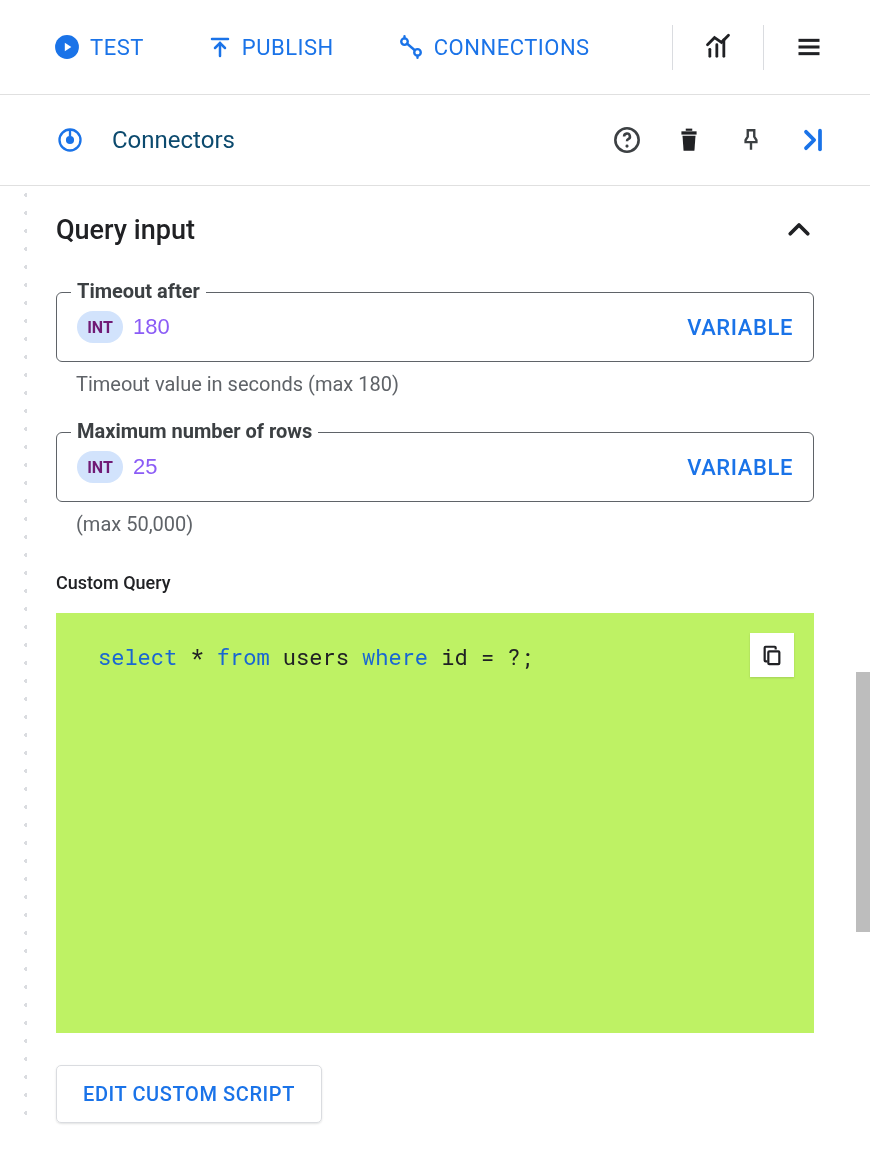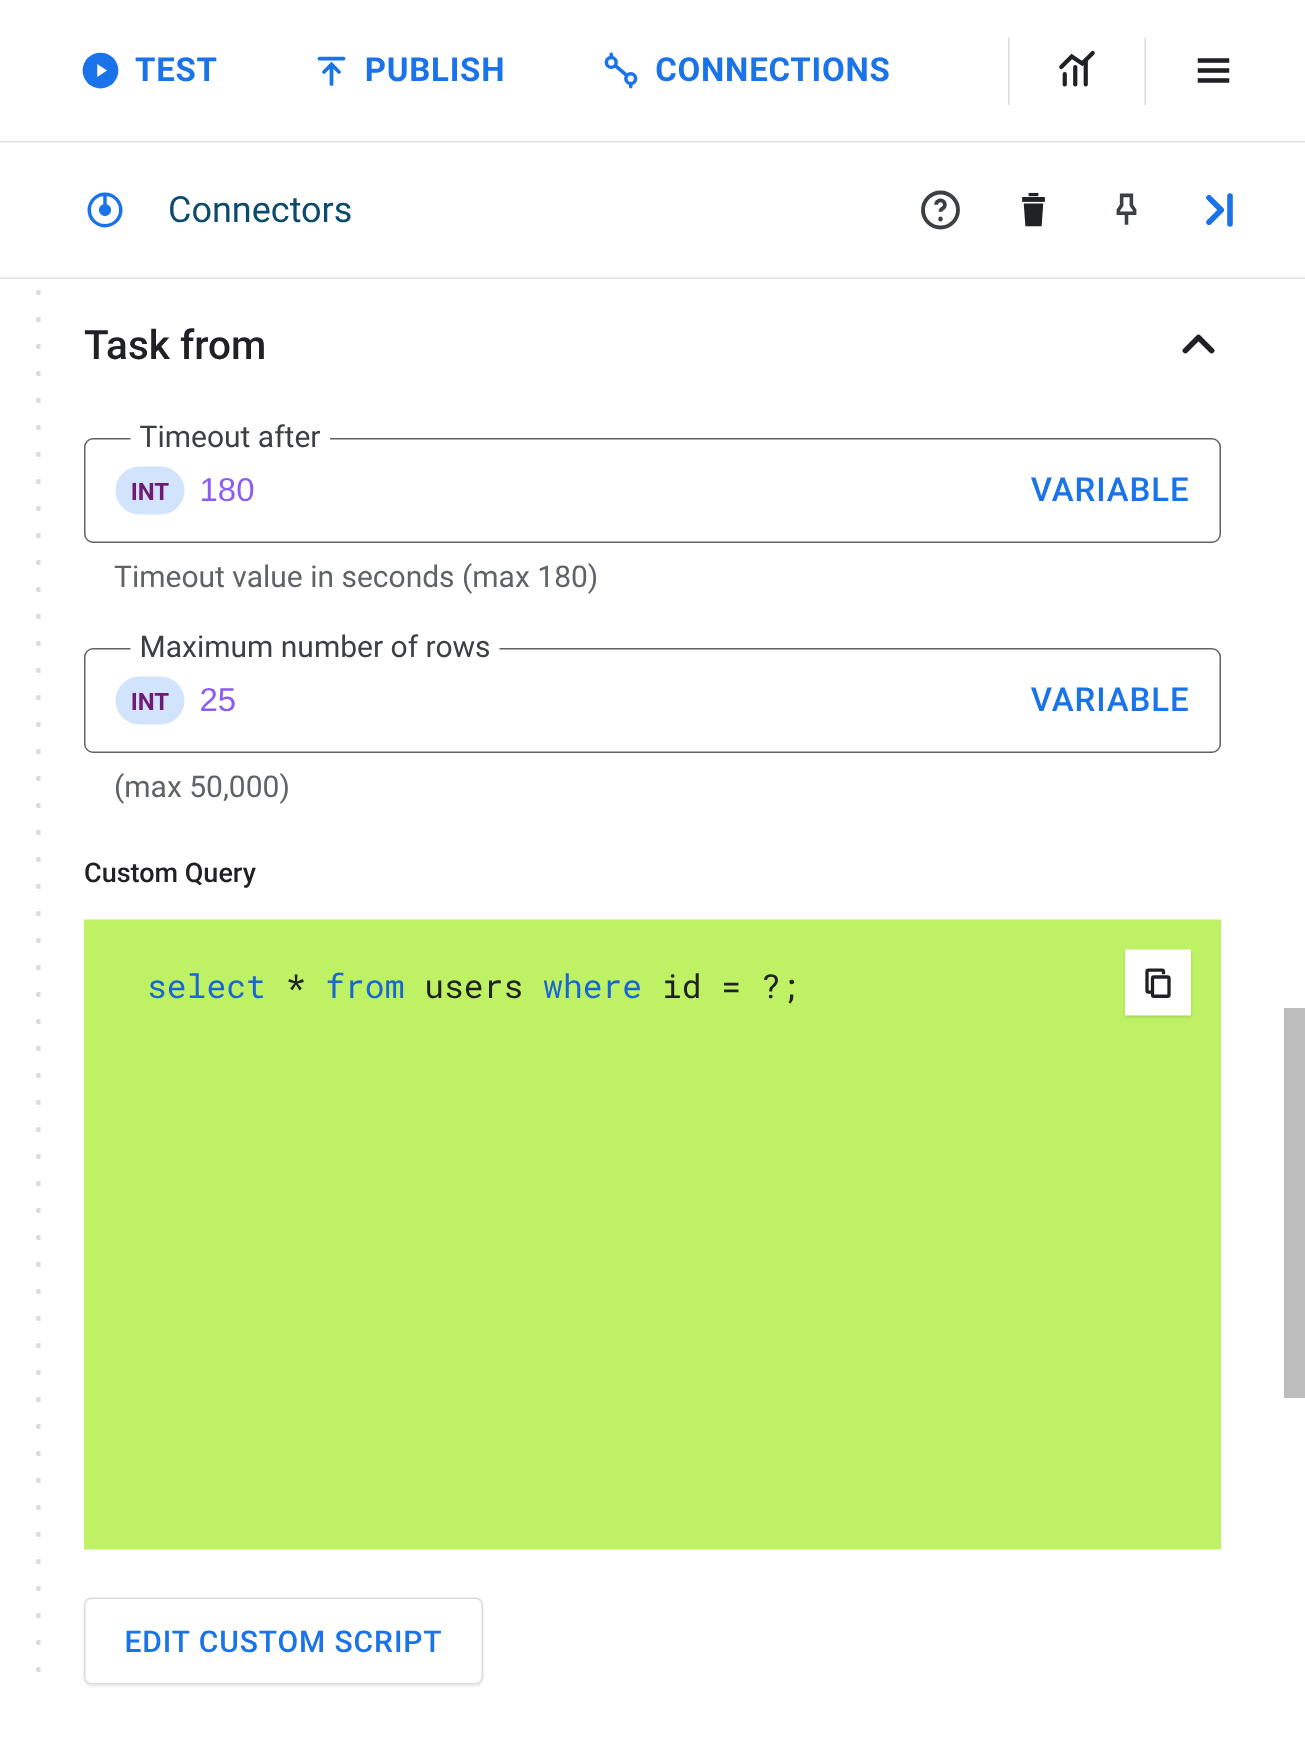--- a/index.html
+++ b/index.html
@@ -23,21 +23,21 @@
     height: 95px;
     padding: 0 40px;
     border-bottom: 1px solid #e0e0e0;
     gap: 10px;
   }
   .toolbar-item {
     display: flex;
     align-items: center;
     gap: 10px;
     color: #1a73e8;
-    font-weight: 700;
+    font-weight: 400;
     font-size: 22px;
     letter-spacing: 0.5px;
     cursor: pointer;
     padding: 8px 14px;
   }
   .toolbar-sep {
     width: 1px;
     height: 45px;
     background: #dadce0;
     margin: 0 14px;
@@ -126,23 +126,22 @@
     margin-bottom: 10px;
     gap: 10px;
   }
   .field-label {
     position: absolute;
     top: -14px;
     left: 14px;
     background: #fff;
     padding: 0 6px;
     font-size: 20px;
-    font-weight: 400;
+    font-weight: 700;
     color: #3c4043;
-    margin-left: 16px;
   }
   .chip-int {
     background: #d2e3fc;
     color: #701a75;
     font-weight: 700;
     font-size: 16px;
     border-radius: 999px;
     width: 46px;
     height: 32px;
     display: flex;
@@ -333,21 +332,21 @@
         </svg>
     </span>
   </div>
 </div>
 
 <div style="position:relative;">
   <div class="dotted-rail"></div>
 
   <div class="panel-body">
     <div class="task-header">
-      <h2>Task from</h2>
+      <h2>Query input</h2>
       <span>
         <svg width="30" height="30" viewBox="0 0 24 24" fill="none" stroke="#202124" stroke-width="3" stroke-linecap="round" stroke-linejoin="round">
             <polyline points="5,15 12,8 19,15"></polyline>
           </svg>
       </span>
     </div>
 
     
     <div class="field-wrap">
       <span class="field-label">Timeout after</span>

